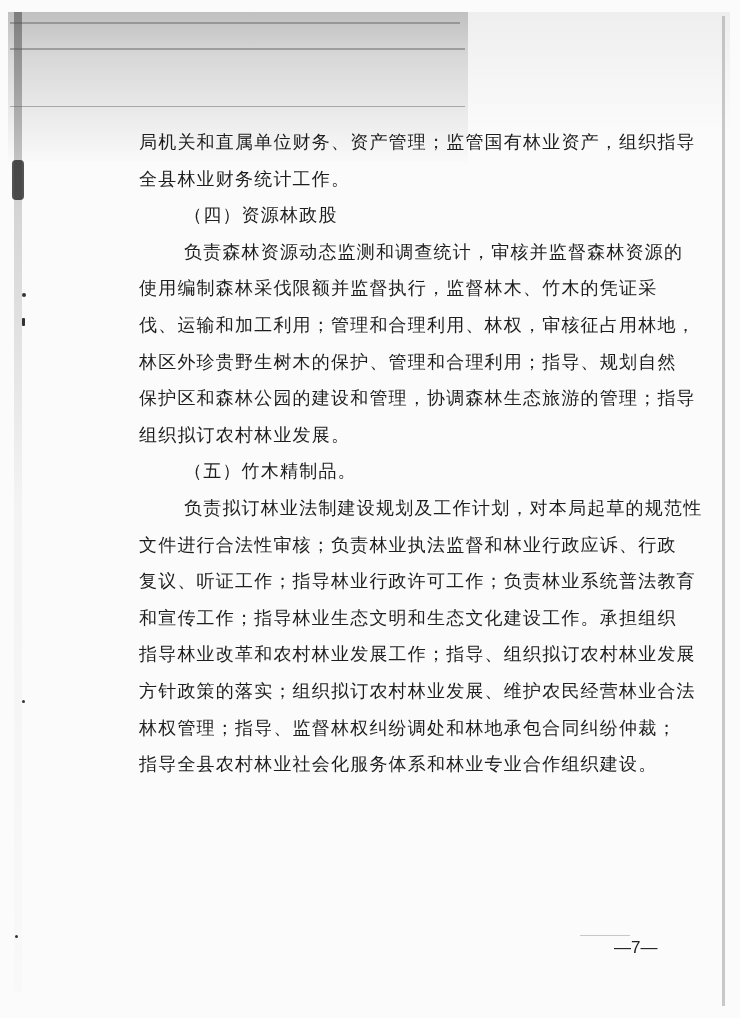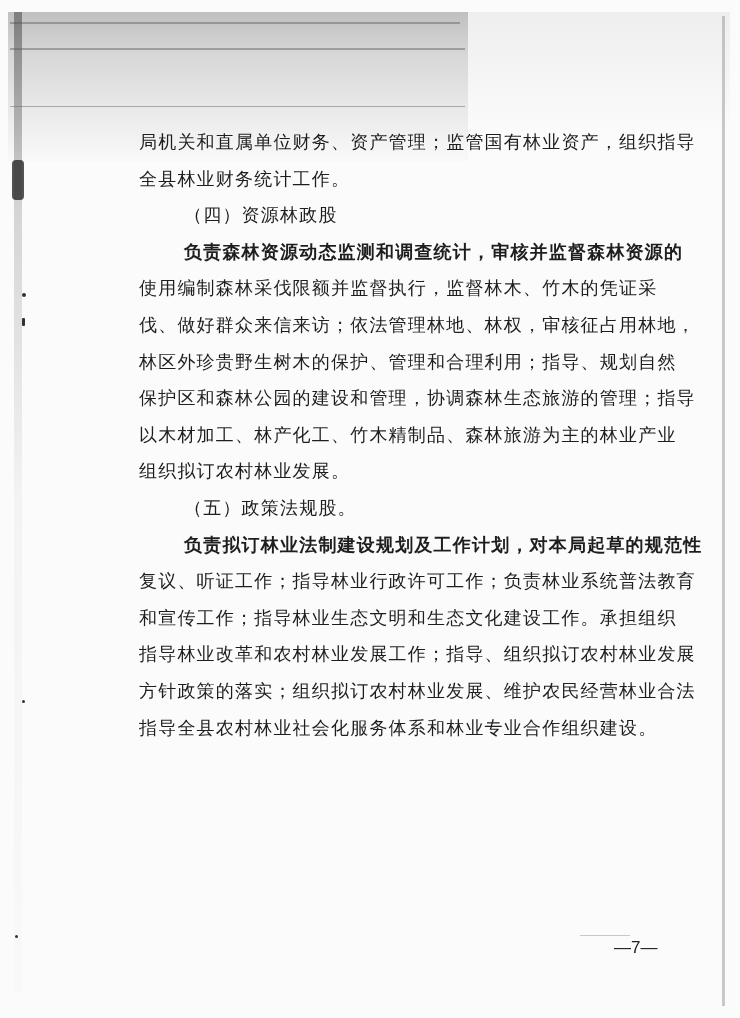--- a/index.html
+++ b/index.html
@@ -35,21 +35,21 @@
       background: rgba(150,150,150,0.5);
     }
     .mark { position: absolute; background: #333; border-radius: 50%; }
     .content {
       position: absolute; left: 117px; top: 124px; width: 600px;
       font-size: 18px; line-height: 36.6px;
       letter-spacing: 1.2px;
       margin-left: 22px;
     }
     .line { white-space: nowrap; height: 36.6px; }
-    .indent { padding-left: 45px; font-weight: bold; }
+    .indent { padding-left: 45px; }
     .heading { padding-left: 45px; font-weight: normal; }
     .page-number {
       position: absolute; left: 614px; top: 938px;
       font-family: "Liberation Sans", sans-serif; font-size: 17px; color: #222;
     }
     .footer-rule {
       position: absolute; left: 580px; top: 935px; width: 50px; height: 1px;
       background: rgba(150,150,150,0.5);
     }
   </style>
@@ -69,29 +69,30 @@
   <div class="mark" style="left:22px;top:318px;width:3px;height:8px;border-radius:1px;"></div>
   <div class="mark" style="left:22px;top:700px;width:3px;height:3px;"></div>
   <div class="mark" style="left:15px;top:935px;width:3px;height:3px;"></div>
 
   <div class="content">
     <div class="line">局机关和直属单位财务、资产管理；监管国有林业资产，组织指导</div>
     <div class="line">全县林业财务统计工作。</div>
     <div class="line heading">（四）资源林政股</div>
     <div class="line indent">负责森林资源动态监测和调查统计，审核并监督森林资源的</div>
     <div class="line">使用编制森林采伐限额并监督执行，监督林木、竹木的凭证采</div>
-    <div class="line">伐、做好群众来信来访；依法管理林地、林权，审核征占用林地，</div>
+    <div class="line">伐、运输和加工利用；管理和合理利用、林权，审核征占用林地，</div>
     <div class="line">林区外珍贵野生树木的保护、管理和合理利用；指导、规划自然</div>
     <div class="line">保护区和森林公园的建设和管理，协调森林生态旅游的管理；指导</div>
-    <div class="line">以木材加工、林产化工、竹木精制品、森林旅游为主的林业产业</div>
     <div class="line">组织拟订农村林业发展。</div>
-    <div class="line heading">（五）政策法规股。</div>
+    <div class="line heading">（五）竹木精制品。</div>
     <div class="line indent">负责拟订林业法制建设规划及工作计划，对本局起草的规范性</div>
+    <div class="line">文件进行合法性审核；负责林业执法监督和林业行政应诉、行政</div>
     <div class="line">复议、听证工作；指导林业行政许可工作；负责林业系统普法教育</div>
     <div class="line">和宣传工作；指导林业生态文明和生态文化建设工作。承担组织</div>
     <div class="line">指导林业改革和农村林业发展工作；指导、组织拟订农村林业发展</div>
     <div class="line">方针政策的落实；组织拟订农村林业发展、维护农民经营林业合法</div>
+    <div class="line">林权管理；指导、监督林权纠纷调处和林地承包合同纠纷仲裁；</div>
     <div class="line">指导全县农村林业社会化服务体系和林业专业合作组织建设。</div>
   </div>
 
   <div class="footer-rule"></div>
   <div class="page-number">—7—</div>
 </div>
 
 </body></html>

